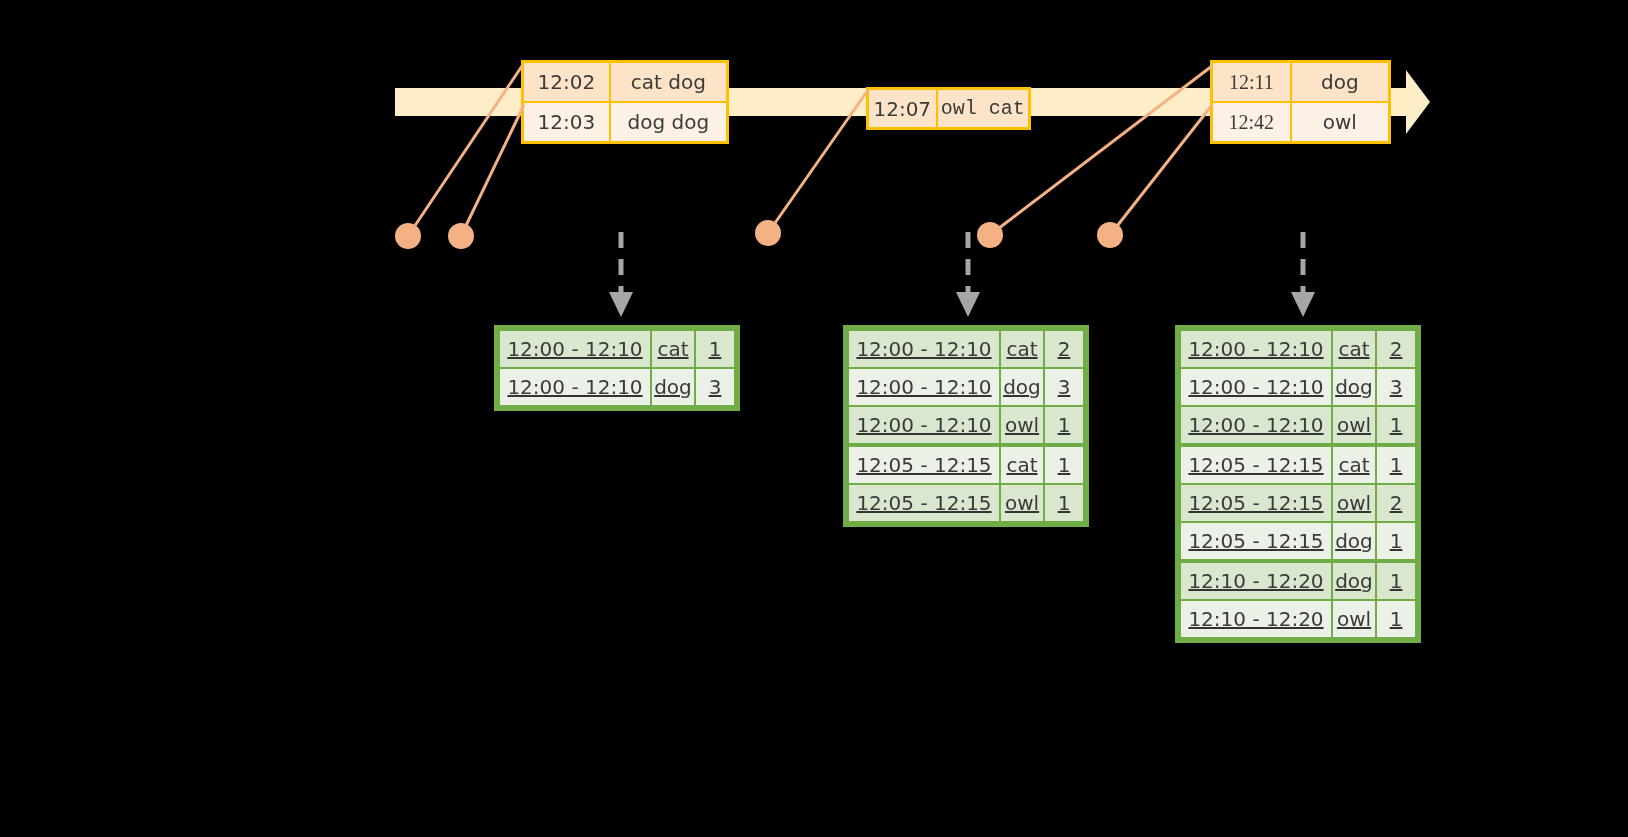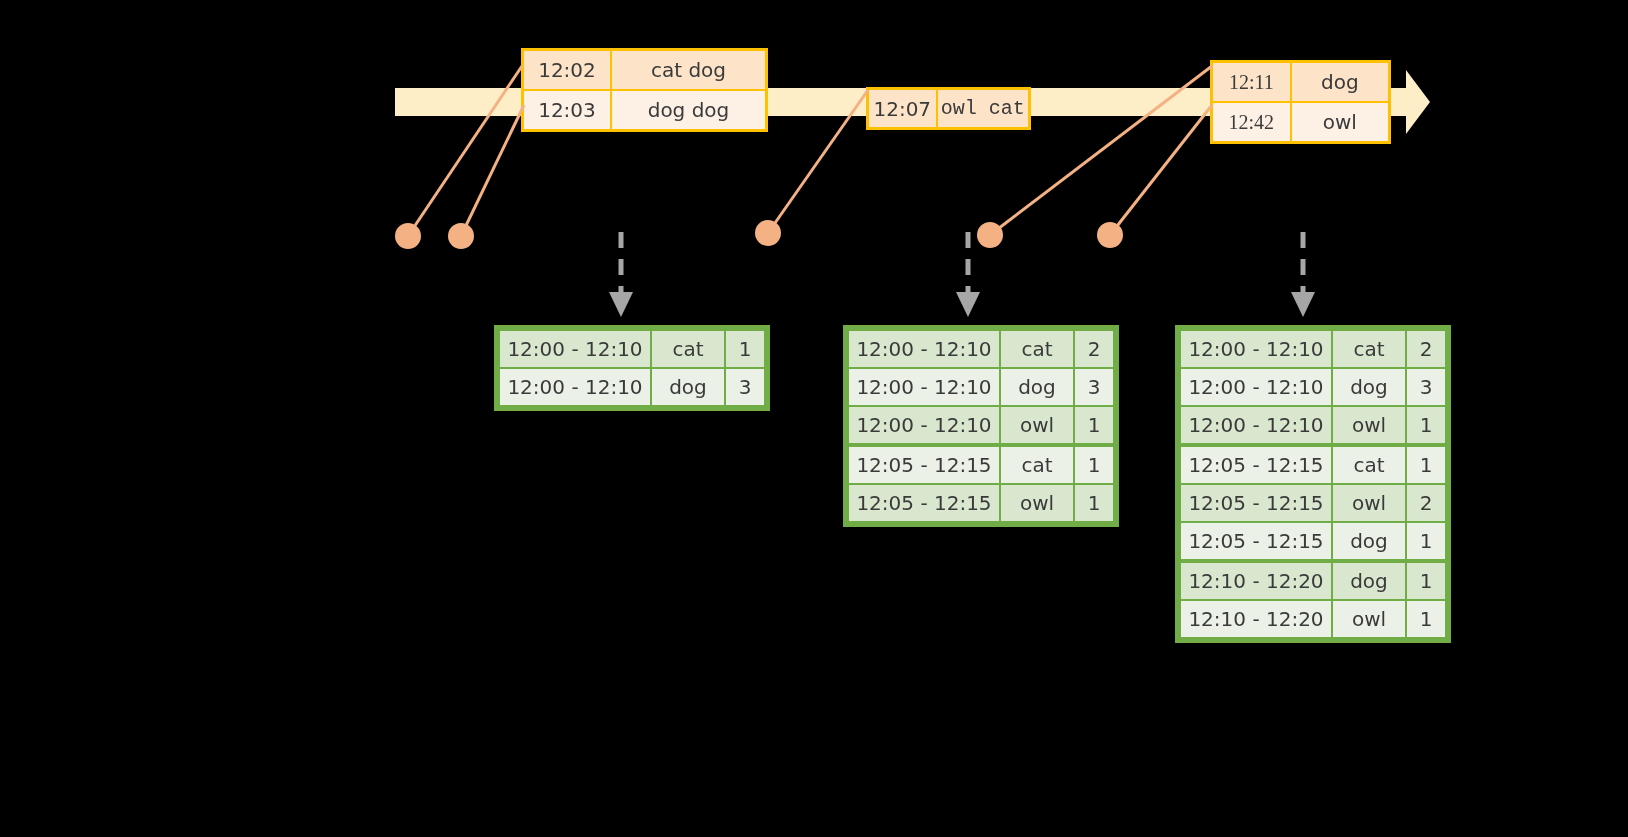--- a/index.html
+++ b/index.html
@@ -29,51 +29,52 @@
   .evt-row + .evt-row{border-top:2px solid #ffc000;}
   .evt-cell{
     display:flex;align-items:center;justify-content:center;
     font-size:20px;color:#3a3a3a;box-sizing:border-box;white-space:nowrap;
   }
   .evt-time{width:86px;}
   .evt-words{flex:1 1 auto;border-left:2px solid #ffc000;}
   .shade-a{background:#fde3c7;}
   .shade-b{background:#fdf1e6;}
 
-  #evt1{left:521px;top:48px;width:247px;height:84px;}
+  #evt1{left:521px;top:60px;width:208px;height:84px;}
   #evt1 .evt-words{width:119px;}
   #evt2{left:866px;top:87px;width:165px;height:43px;}
   #evt2 .evt-words{width:119px;font-family:Liberation Mono, monospace;}
   #evt3{left:1210px;top:60px;width:181px;height:84px;}
   #evt3 .evt-time{width:78px;font-family:Liberation Serif, serif;}
   #evt3 .evt-words{width:100px;}
 
   
   #connectors{position:absolute;left:0;top:0;width:1628px;height:837px;pointer-events:none;}
 
   
   .dashed-arrow{position:absolute;width:30px;height:90px;}
 
   
   .res-table{
     position:absolute;border:4px solid #70ad47;box-sizing:border-box;
     background:#70ad47;display:flex;flex-direction:column;gap:2px;
     padding:2px;
+    text-decoration:underline;
   }
   .res-row{display:flex;gap:2px;}
   .res-row.group-end{margin-bottom:2px;}
   .res-cell{
     display:flex;align-items:center;justify-content:center;
     font-size:20px;color:#3a3a3a;box-sizing:border-box;
     white-space:nowrap;height:36px;
   }
   .g-a{background:#d9e7cf;}
   .g-b{background:#ebf1e6;}
   .c-window{width:150px;}
-  .c-key{width:72px;}
+  .c-key{width:42px;}
   .c-count{width:38px;}
 
   #res1{left:494px;top:325px;}
   #res2{left:843px;top:325px;}
   #res3{left:1175px;top:325px;}
 </style>
 </head>
 <body>
 
 <div id="stage">

